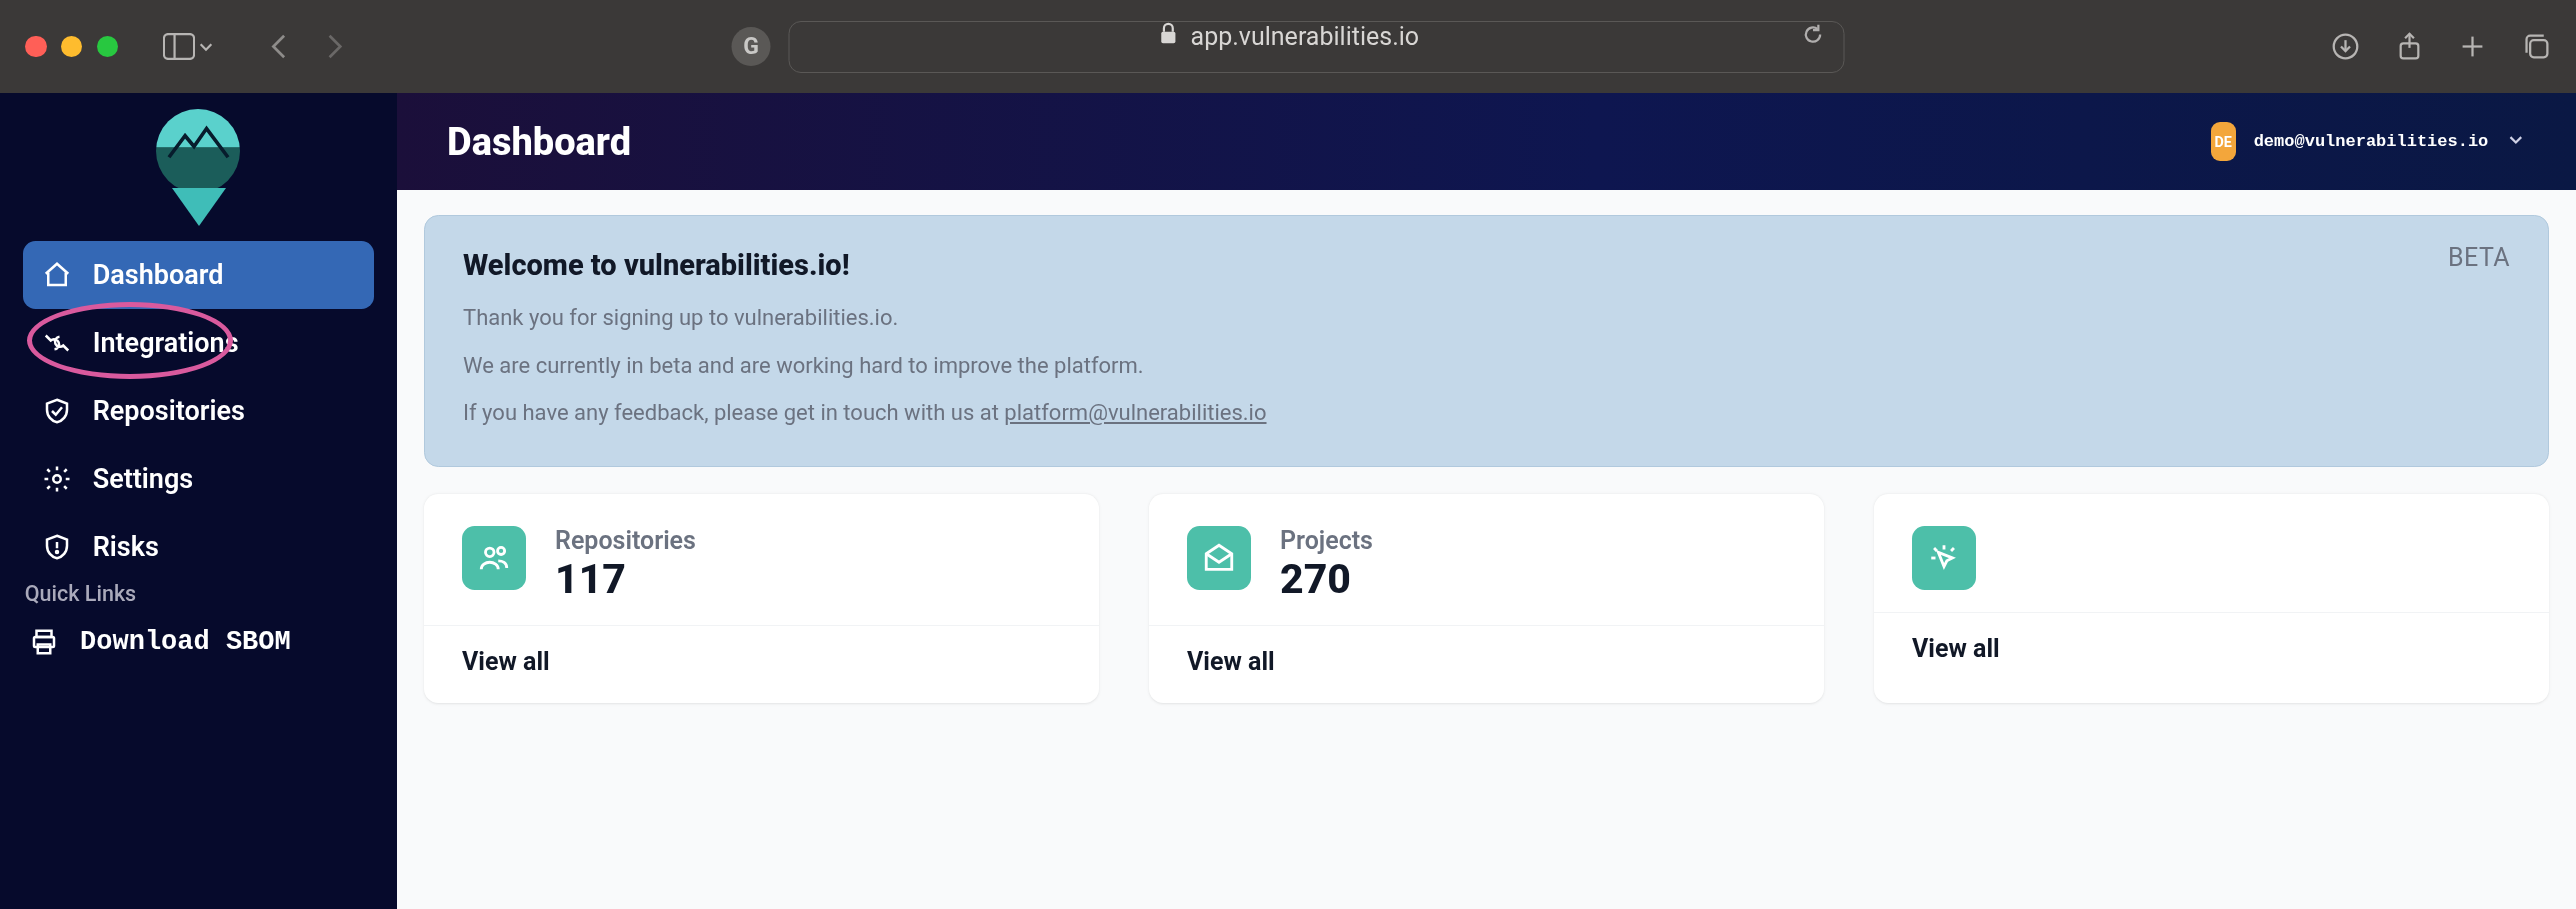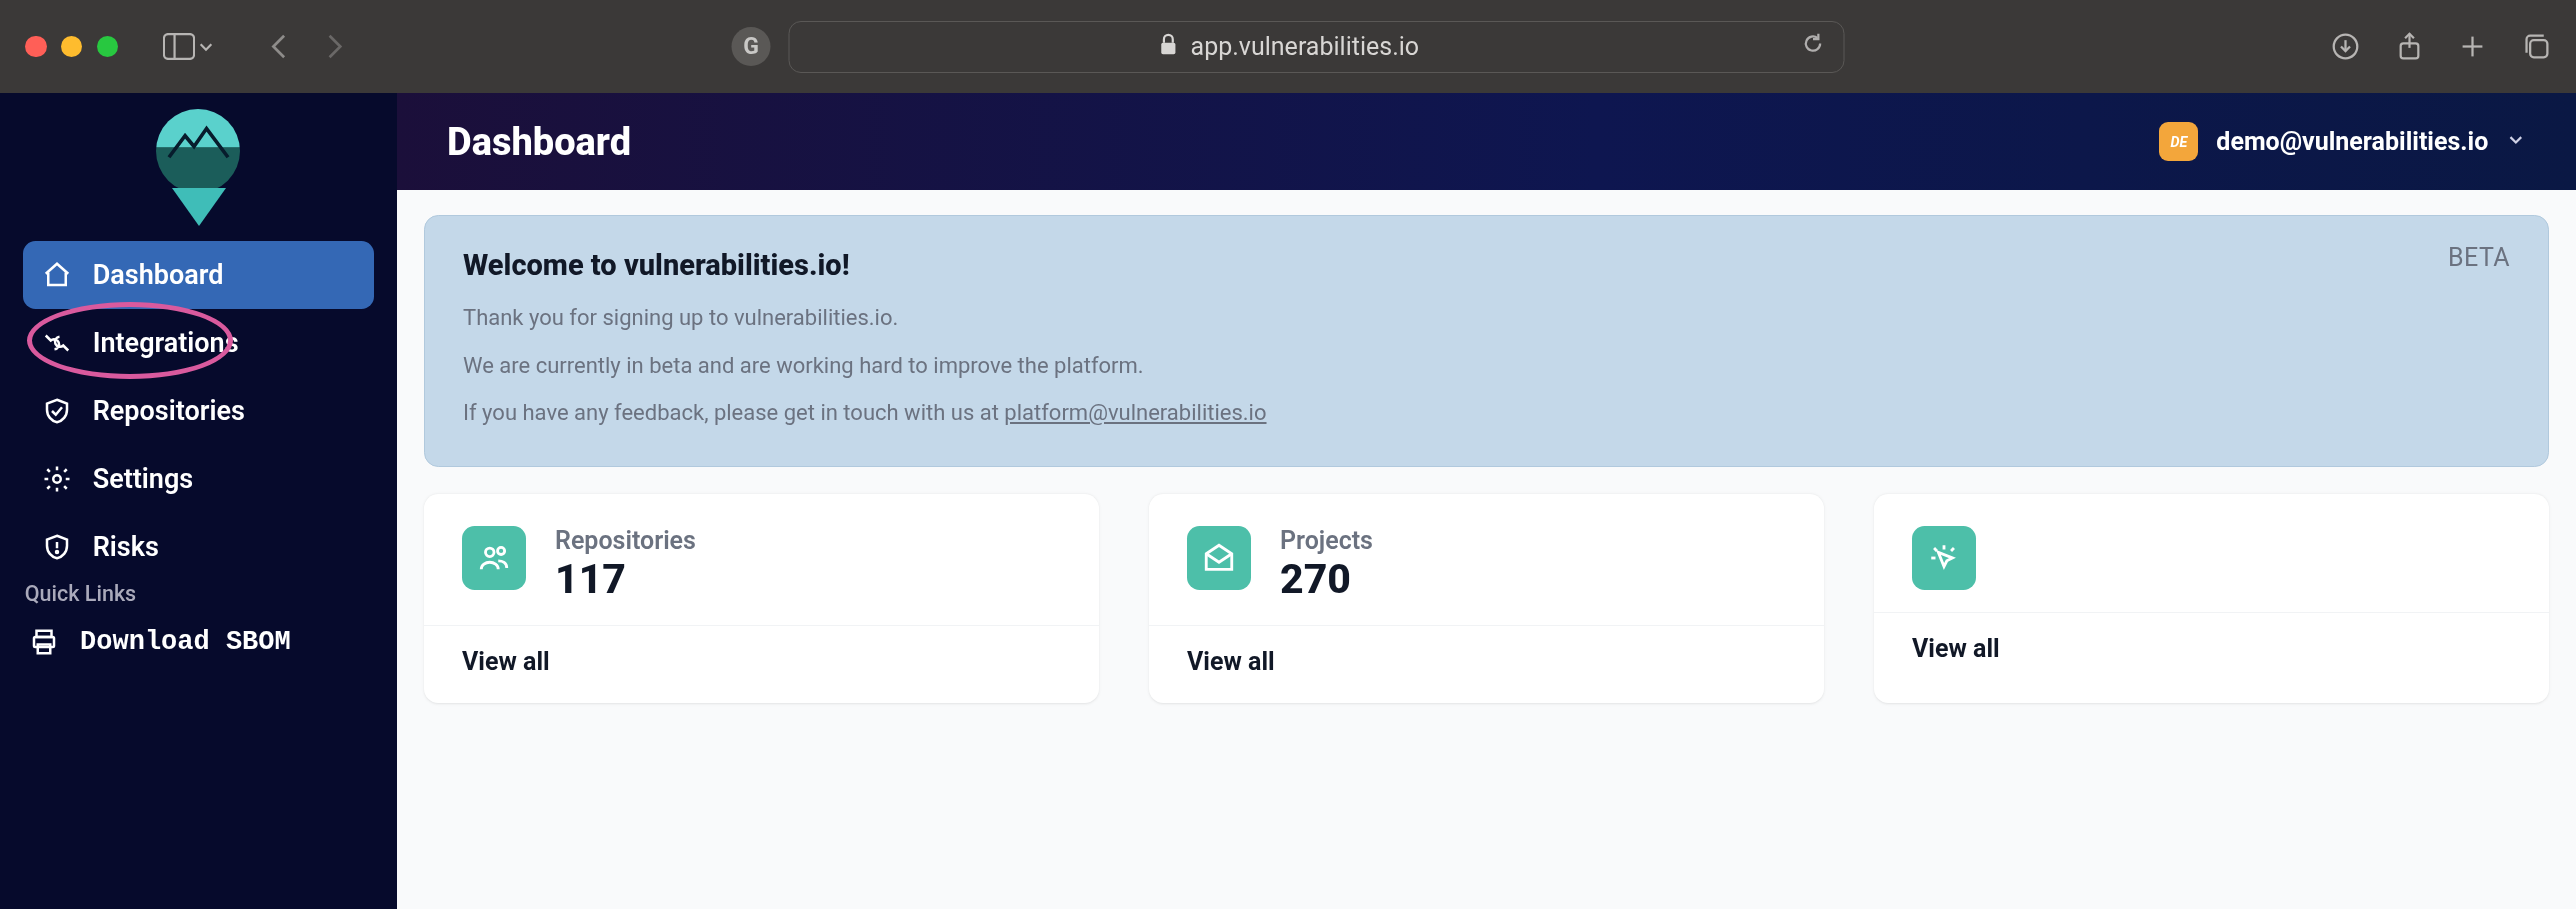--- a/index.html
+++ b/index.html
@@ -19,21 +19,21 @@
   .tl-red { background: #ff5f57; }
   .tl-yellow { background: #febc2e; }
   .tl-green { background: #28c840; }
   .chrome-btn { color: #b7b5b3; display: flex; align-items: center; justify-content: center; }
   .sidebar-toggle { display:flex; align-items:center; gap:3.6px; margin-left:23px; }
   .nav-arrows { display:flex; gap:39px; margin-left:32px; }
   .url-group { position:absolute; left:50%; transform:translateX(-50%); display:flex; align-items:center; gap:18px; }
   .g-icon { width:39px; height:39px; border-radius:50%; background:#5a5856; color:#c9c8c6; display:flex; align-items:center; justify-content:center; font-weight:700; font-size:23px; }
   .url-bar {
     width: 1056px; height: 52px; border:0.9px solid #5a5856; border-radius: 12.5px;
-    display:flex; align-items:center; justify-content:center; gap:12.5px;
+    display:flex; align-items:flex-start; justify-content:center; gap:12.5px;
     color:#d8d6d4; font-size:25px;
   }
   .url-bar .lock { font-size:19.7px; }
   .url-bar .reload { margin-left:auto; margin-right:18px; color:#b0aead; }
   .url-text-wrap { display:flex; align-items:center; gap:12.5px; flex:1; justify-content:center; }
   .chrome-right { margin-left:auto; display:flex; gap:36px; align-items:center; }
 
   
   .app { display:flex; width:100%; height:calc(909px - 93px); }
 
@@ -72,22 +72,22 @@
   .main { flex:1; background:#fff; display:flex; flex-direction:column; }
 
   .topbar {
     height:97px;
     background:linear-gradient(90deg, #1b0f3a 0%, #0e1650 55%, #0a1844 100%);
     display:flex; align-items:center; padding:0 50px; color:#fff;
     justify-content:space-between;
   }
   .page-title { font-size:38px; font-weight:800; }
   .user-chip { display:flex; align-items:center; gap:18px; cursor:pointer; }
-  .avatar { width:39px; height:39px; background:#f3a63b; border-radius:9px; display:flex; align-items:center; justify-content:center; color:#fff; font-size:14.3px; font-weight:700;font-style:italic; }
-  .user-email { font-size:25px; font-weight:700; }
+  .avatar { width:25px; height:39px; background:#f3a63b; border-radius:9px; display:flex; align-items:center; justify-content:center; color:#fff; font-size:14.3px; font-weight:700; }
+  .user-email { font-size:17px; font-weight:700;font-family:Liberation Mono, monospace; }
   .chevron { color:#cfd1e6; }
 
   .content { flex:1; background:#f9fafb; padding:25px 27px; overflow:auto; }
 
   .welcome {
     background:#c4d8e9; border:0.9px solid #b1c9dd; border-radius:14.3px;
     padding:32px 38px 38px 38px; position:relative; color:#374151;
   }
   .welcome h2 { font-size:29px; font-weight:800; color:#111827; margin-bottom:21px; }
   .welcome p { font-size:22px; color:#6b7280; margin-top:18px; line-height:1.35; }

